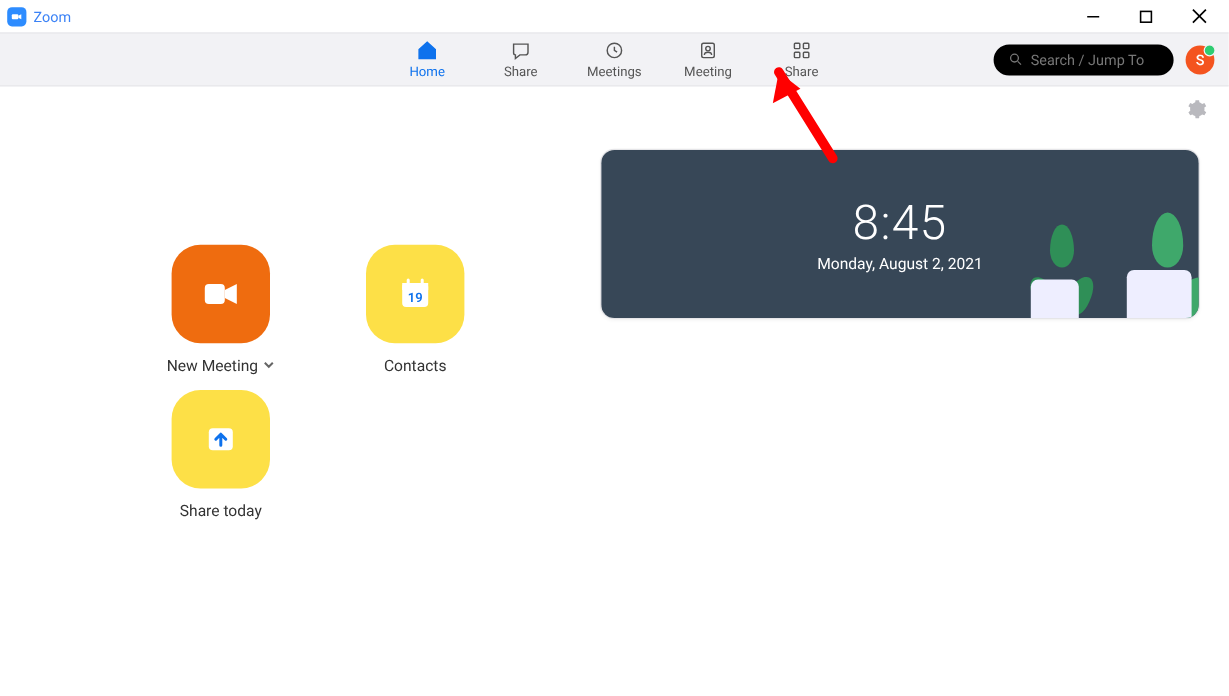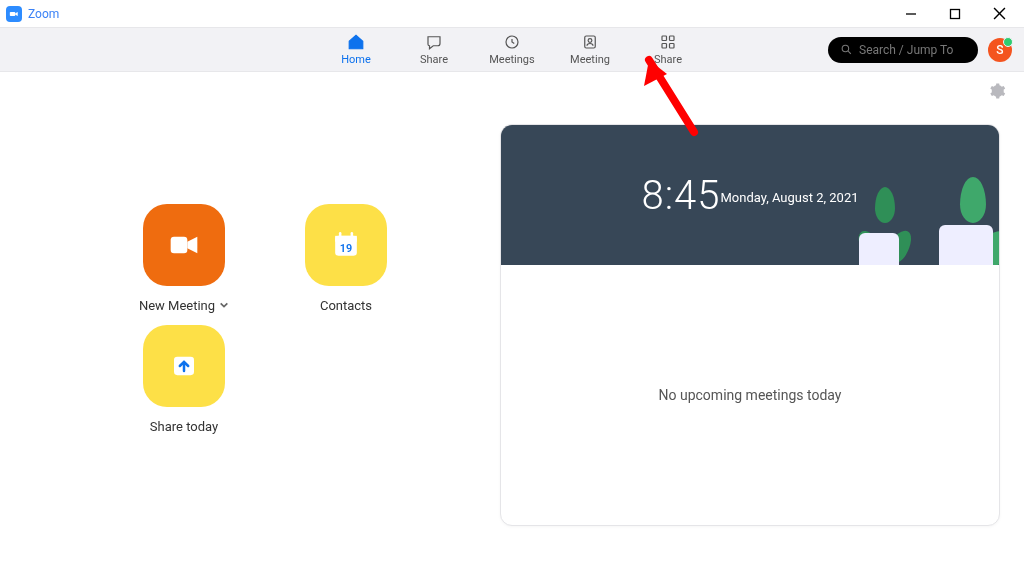--- a/index.html
+++ b/index.html
@@ -43,21 +43,21 @@
   .action-item { display:flex; flex-direction:column; align-items:center; gap:12px; cursor:pointer;}
   .action-tile { width:82px; height:82px; border-radius:24px; display:flex; align-items:center; justify-content:center;}
   .tile-orange { background:#ef6c0f; }
   .tile-blue { background:#fde047; }
   .action-tile svg { width:40px; height:40px; }
   .action-label { font-size:13px; color:#333; display:flex; align-items:center; gap:4px;}
   .chevron-sm svg { width:10px; height:10px; stroke:#666; fill:none; stroke-width:2;}
 
   .right-panel { flex:1; padding-right:10px;}
   .card { width:500px; border:1px solid #e5e5e8; border-radius:12px; overflow:hidden; background:#fff; box-shadow:0 1px 3px rgba(0,0,0,0.04);}
-  .card-hero { height:140px; background:#374757; position:relative; display:flex; align-items:center; justify-content:center; color:#fff; overflow:hidden;}
+  .card-hero { height:140px; background:#374757; position:relative; display:flex; flex-direction:column; align-items:center; justify-content:center; color:#fff; overflow:hidden;}
   .card-hero .time { font-size:40px; font-weight:300; letter-spacing:1px;}
   .card-hero .date { font-size:13px; margin-top:4px;}
   
   .plant1, .plant2 { position:absolute; bottom:-4px; }
   .plant1 { right:6px; }
   .plant2 { right:100px; }
   .pot { width:54px; height:44px; background:#eef; border-radius:6px 6px 4px 4px; position:relative;}
   .leaves { position:absolute; bottom:40px; left:50%; transform:translateX(-50%);}
   .leaf { position:absolute; width:26px; height:46px; background:#3fa86b; border-radius:50% 50% 50% 50% / 60% 60% 40% 40%; }
   .l1{ transform:rotate(-32deg); left:-24px; }
@@ -236,23 +236,20 @@
         </div>
         <div class="plant2">
           <div class="leaves">
               <div class="leaf l1"></div>
               <div class="leaf l2"></div>
               <div class="leaf l3"></div>
             </div>
           <div class="pot"></div>
         </div>
       </div>
-      <div class="card-body">
-        <span>No upcoming meetings today</span>
-      </div>
     </div>
   </div>
 </div>
 
 <div class="annotation-arrow">
   <svg viewBox="0 0 80 90">
     <defs></defs>
     <path d="M15 8 L60 80" stroke="#ff0000" stroke-width="8" stroke-linecap="round"></path>
     <path d="M15 8 L10 34 L33 22 Z" fill="#ff0000"></path>
   </svg>

